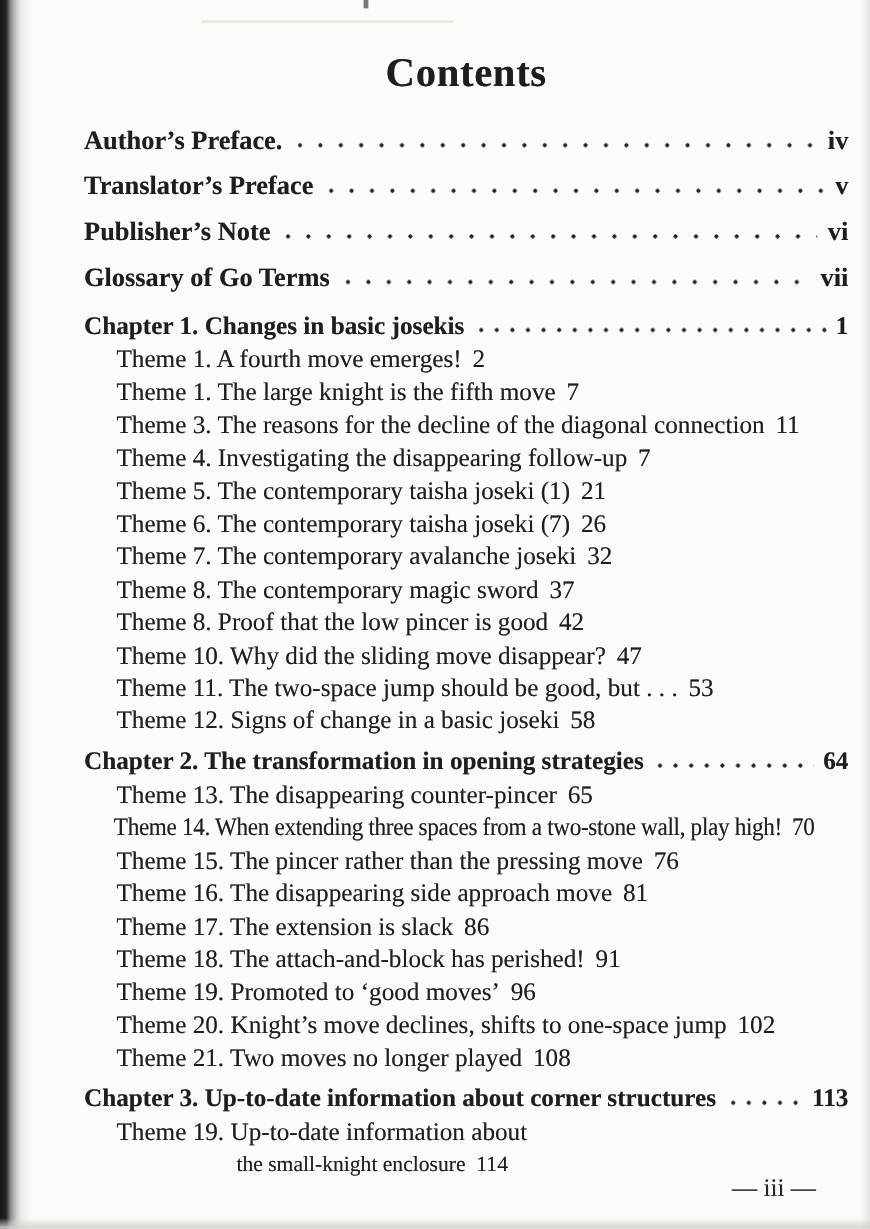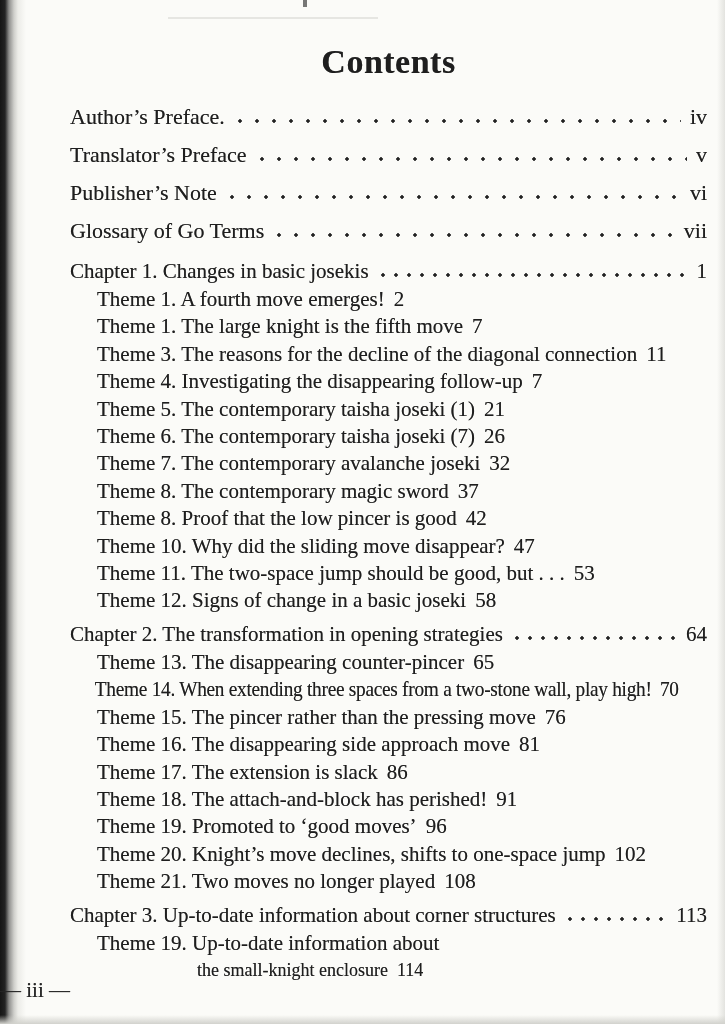--- a/index.html
+++ b/index.html
@@ -49,54 +49,54 @@
     text-align:center;letter-spacing:.5px;
     margin:0 0 0 0;
   }
   .front-matter{margin-top:14px;}
   .row{
     display:flex;align-items:flex-end;
   }
   .row .label{white-space:nowrap;}
   .row .pagenum{white-space:nowrap;}
   .fm{
-    font-size:22px;line-height:38px;font-weight:normal;
+    font-size:22px;line-height:38px;font-weight:bold;
   }
   .leader{
     flex:1 1 10px;min-width:14px;height:4px;
     margin:0 9px 13px 13px;
     background-image:radial-gradient(circle at 2px 2px,#222 1.5px,rgba(0,0,0,0) 1.9px);
     background-size:17px 4px;
     background-repeat:repeat-x;
   }
   .section{margin-top:4px;}
   .section.first{margin-top:6px;}
   .chapter{
-    font-size:21px;line-height:30px;font-weight:normal;
+    font-size:21px;line-height:30px;font-weight:bold;
   }
   .chapter .leader{margin:0 8px 9px 12px;background-size:13px 4px;}
   .theme{
     padding-left:27px;
     font-size:21px;line-height:27.4px;
     white-space:nowrap;
   }
   .theme .p{margin-left:9px;}
   .theme.condensed{
     transform:scaleX(.92);
     transform-origin:0 60%;
     letter-spacing:-.3px;
   }
   .theme-cont{
     padding-left:127px;
     font-size:18px;line-height:27.4px;white-space:nowrap;
   }
   .theme-cont .p{margin-left:9px;}
   .footer{
     position:absolute;left:0;right:45px;top:978px;
-    text-align:left;font-size:21px;color:#262626;
+    text-align:right;font-size:21px;color:#262626;
     text-shadow:0 0 .5px rgba(25,25,25,.55);
   }
 </style>
 </head>
 <body>
 
 <div class="page">
   <div class="edge-left"></div>
   <div class="edge-right"></div>
   <div class="edge-bottom"></div>

